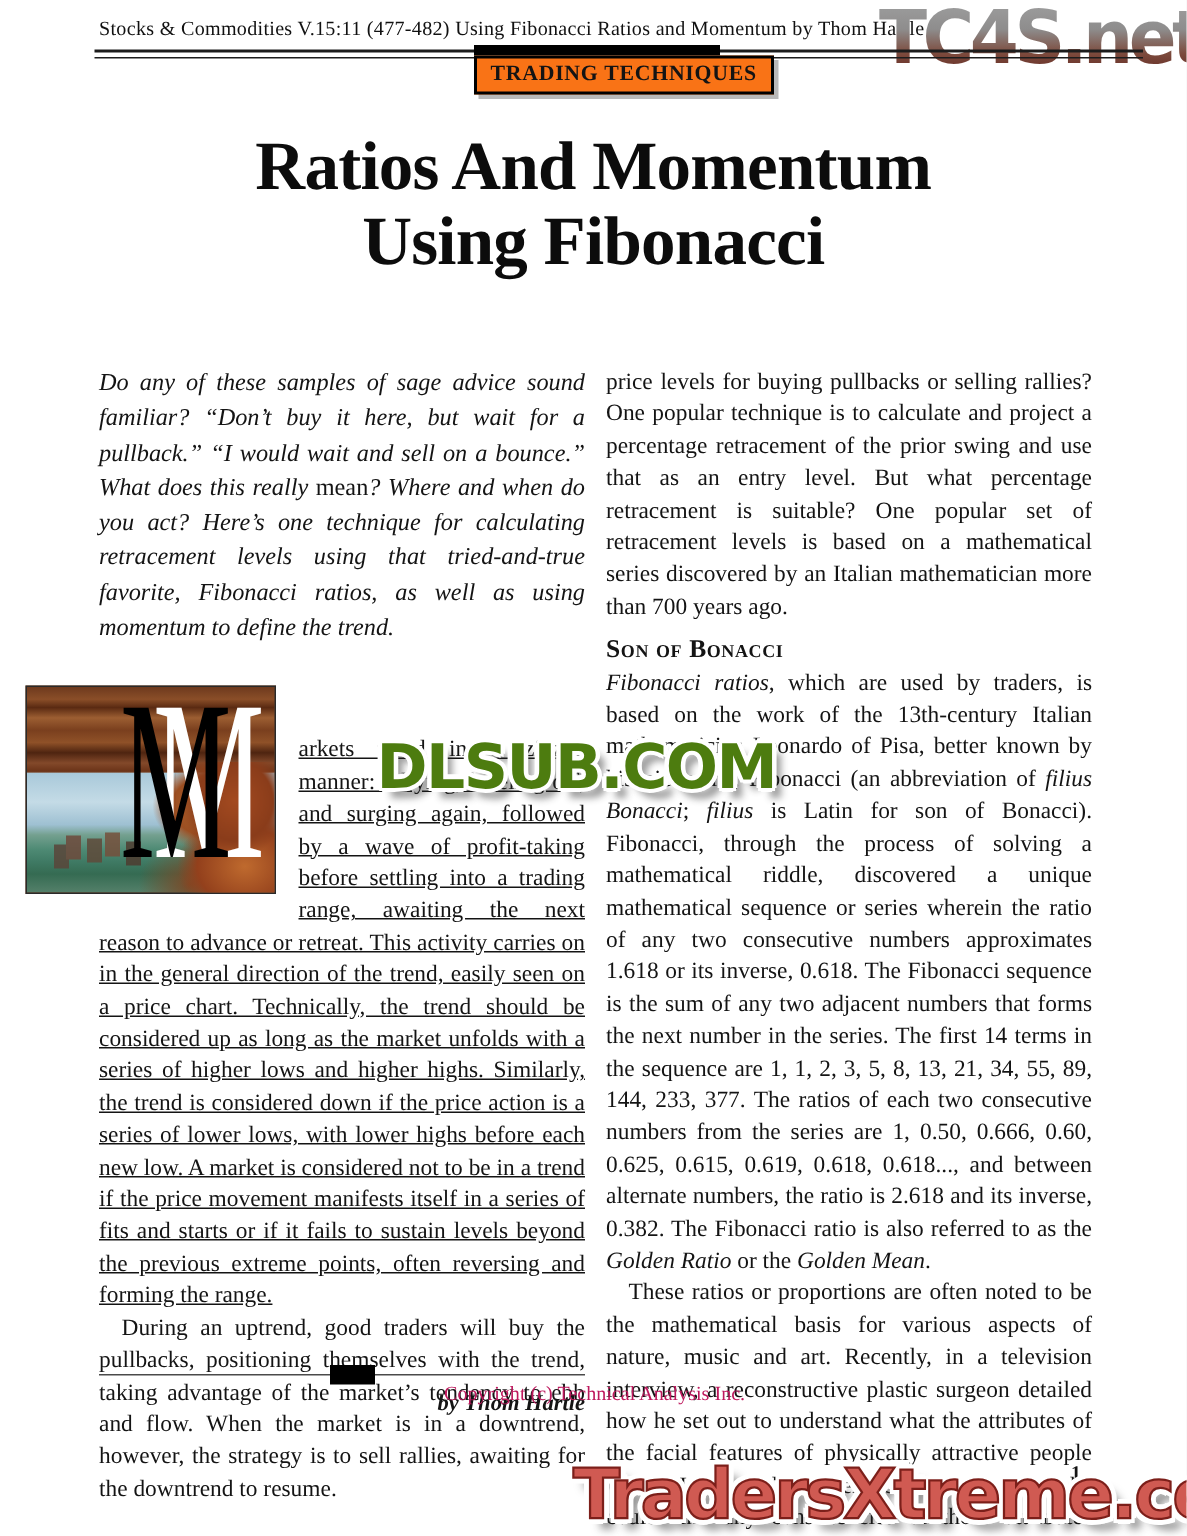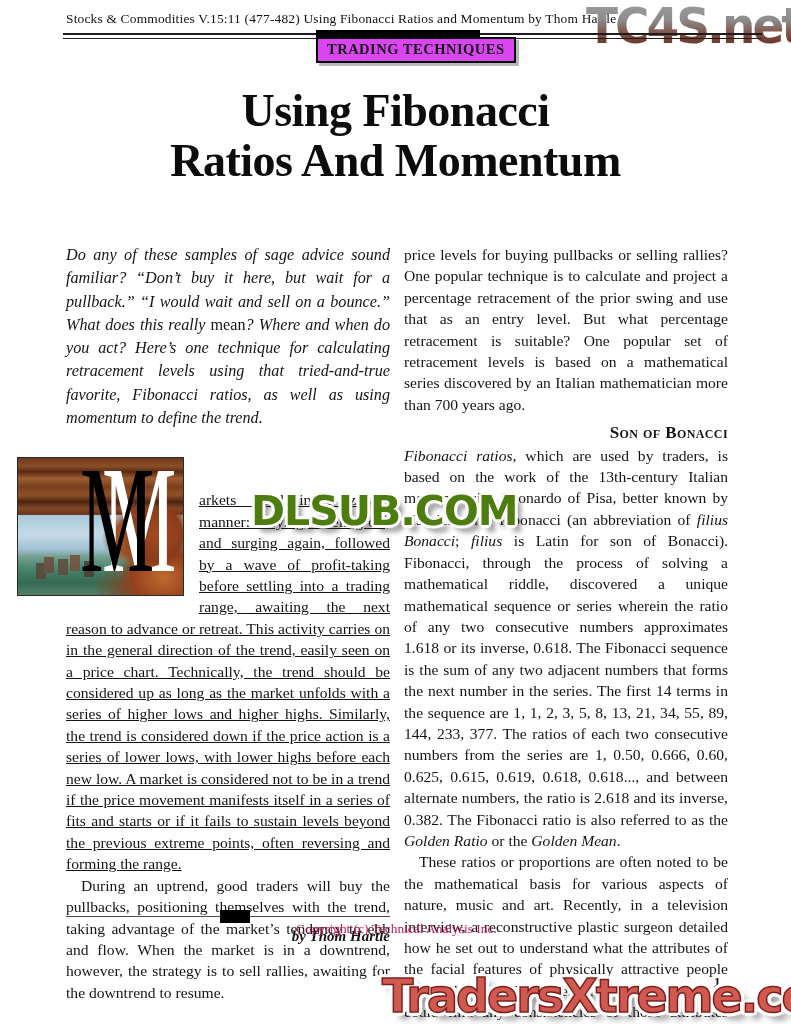--- a/index.html
+++ b/index.html
@@ -7,21 +7,21 @@
   .page { position:relative; width:791px; height:1024px; background:#ffffff; overflow:hidden; margin:0 auto; color:#141414; }
 
   
   .citation { position:absolute; left:66px; top:11px; font-size:13.4px; color:#111; letter-spacing:.2px; white-space:nowrap; }
   .rule { position:absolute; left:63px; top:33px; width:699px; height:6px; border-top:2px solid #1c1c1c; border-bottom:1px solid #1c1c1c; z-index:3; }
   .tc4s { position:absolute; left:586px; top:0px; font-family:"DejaVu Sans", sans-serif; font-weight:bold; font-size:47px; letter-spacing:-3px; line-height:1.1;
           background:linear-gradient(180deg,#a0a0a0 0%,#8e8d8d 38%,#7c4a3c 68%,#5c221e 100%);
           -webkit-background-clip:text; background-clip:text; color:transparent; z-index:2; transform:scaleY(1.05); }
   .tt-wrap { position:absolute; left:316px; top:30px; z-index:4; }
   .tt-bar { width:164px; height:7px; background:#000; }
-  .tt-box { border:2px solid #000; background:#d946ef; padding:2px 9px 3px; box-shadow:3px 3px 0 #b9b9b9;
+  .tt-box { border:2px solid #000; background:#f97316; padding:2px 9px 3px; box-shadow:3px 3px 0 #b9b9b9;
             font-weight:bold; font-size:14.5px; letter-spacing:.5px; white-space:nowrap; text-align:right; }
 
   
   .title { position:absolute; left:0; top:86px; width:100%; text-align:center; font-weight:bold; font-size:46px; line-height:50px; letter-spacing:-.5px; color:#0c0c0c; }
 
   
   .cols { position:absolute; left:66px; top:244px; width:662px; display:flex; gap:14px; }
   .col { width:324px; font-size:15.6px; line-height:21.4px; text-align:justify; position:relative; }
   .col.left { height:700px; }
   .intro { font-style:italic; font-size:16.2px; line-height:23.3px; margin-bottom:27px; }
@@ -41,21 +41,21 @@
          background: radial-gradient(ellipse 70% 55% at 60% 30%, #a34a20 0%, #8a3c1a 55%, rgba(0,0,0,0) 78%),
                      radial-gradient(ellipse 80% 50% at 70% 80%, #bf6a2e 0%, #93401c 60%, rgba(0,0,0,0) 85%); }
   .fig-town { position:absolute; left:16%; bottom:16%; width:10px; height:16px; background:#6e4a3c;
               box-shadow: 14px 2px 0 #5f4a3a, 26px -2px 0 #75503c, 40px 4px 0 #4e3c30, -8px 6px 0 #5a463a; opacity:.85; }
   .dropM { position:absolute; font-family:"Liberation Serif", serif; font-size:152px; line-height:1; top:-14px; transform:scaleX(.55); transform-origin:left top; }
   .dropM.w { left:84px; color:#ffffff; z-index:1; }
   .dropM.b { left:62px; color:#000000; z-index:2; }
   .dc-para { padding-top:32px;text-decoration:underline; }
 
   
-  .sec-head { font-variant:small-caps; font-weight:bold; font-size:17px; letter-spacing:.4px; margin:7px 0 1px; text-align:right; }
+  .sec-head { font-variant:small-caps; font-weight:bold; font-size:17px; letter-spacing:.4px; margin:7px 0 1px; text-align:left; }
 
   
   .byline-block { position:absolute; left:0; top:672px; width:100%; }
   .byline-rule { position:relative; border-top:1px solid #4a4a4a; height:1px; }
   .byline-marker { position:absolute; left:50%; top:-7px; width:30px; height:13px; margin-left:-8px; background:#000; }
   .byline { text-align:right; font-weight:bold; font-style:italic; font-size:15px; margin-top:9px; }
 
   
   .copyright { position:absolute; left:296px; top:921px; font-size:13.4px; color:#be185d; white-space:nowrap; }
   .pageno { position:absolute; left:714px; top:974px; font-size:13px; font-weight:bold; }
@@ -74,22 +74,22 @@
 
   <div class="citation">Stocks &amp; Commodities V.15:11 (477-482) Using Fibonacci Ratios and Momentum by Thom Hartle</div>
   <div class="tc4s">TC4S.net</div>
   <div class="rule"></div>
   <div class="tt-wrap">
     <div class="tt-bar"></div>
     <div class="tt-box">TRADING TECHNIQUES</div>
   </div>
 
   <div class="title">
+    <div>Ratios And Momentum</div>
     <div>Using Fibonacci</div>
-    <div>Ratios And Momentum</div>
   </div>
 
   <div class="cols">
 
     <div class="col left">
       <p class="intro"><em>Do any of these samples of sage advice sound familiar? “Don’t buy it here, but wait for a pullback.” “I would wait and sell on a bounce.” What does this really </em><span class="roman">mean</span><em>? Where and when do you act? Here’s one technique for calculating retracement levels using that tried-and-true favorite, Fibonacci ratios, as well as using momentum to define the trend.</em></p>
 
       <div class="fig">
         <div class="fig-right"></div>
         <div class="fig-town"></div>

